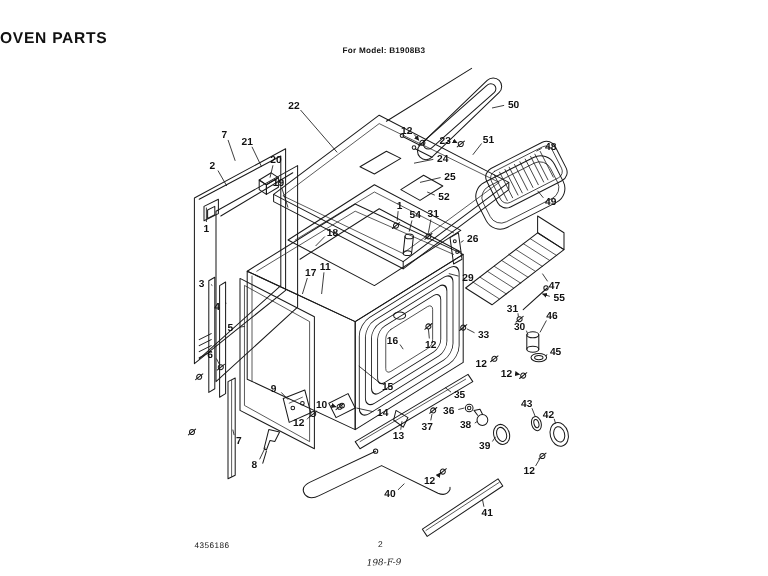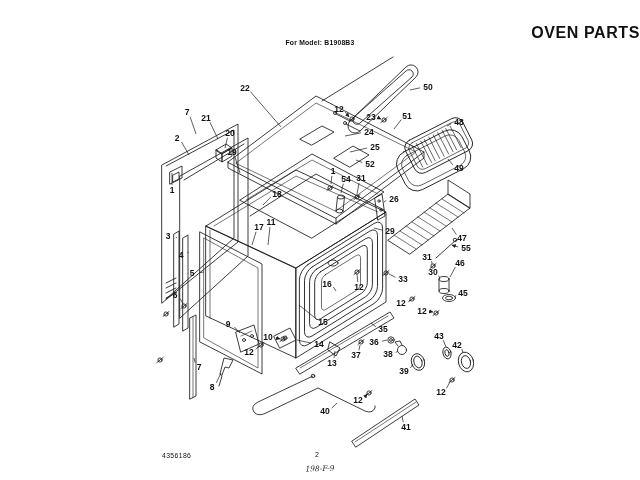--- a/index.html
+++ b/index.html
@@ -1,19 +1,19 @@
 <!DOCTYPE html>
 <html><head>
 <meta charset="utf-8">
 <style>
   html,body{margin:0;padding:0;background:#e8e8e8;}
   .page{position:relative;width:640px;height:480px;background:#ffffff;overflow:hidden;
         font-family:"Liberation Sans",sans-serif;color:#111;}
-  .title{position:absolute;left:0;right:0;top:24px;text-align:right;
-         font-size:16px;font-weight:bold;letter-spacing:.6px;}
+  .title{position:absolute;left:0;right:0;top:24px;text-align:left;
+         font-size:13px;font-weight:bold;letter-spacing:.6px;}
   .subtitle{position:absolute;left:0;right:0;top:39px;text-align:center;
             font-size:6.8px;font-weight:bold;letter-spacing:.2px;}
   .docnum{position:absolute;left:162px;top:452px;font-size:6.8px;letter-spacing:.4px;}
   .pagenum{position:absolute;left:0;right:6px;top:451px;text-align:center;font-size:7px;}
   .note{position:absolute;left:0;right:0;top:464px;text-align:center;
         font-family:"DejaVu Serif",serif;font-style:italic;font-size:7.5px;
         transform:rotate(-1.5deg);color:#222;}
   svg{position:absolute;left:0;top:0;}
   svg .ln{stroke:#1a1a1a;stroke-width:.85;fill:none;stroke-linejoin:round;stroke-linecap:round;}
   svg .thin{stroke:#1a1a1a;stroke-width:.6;fill:none;}

